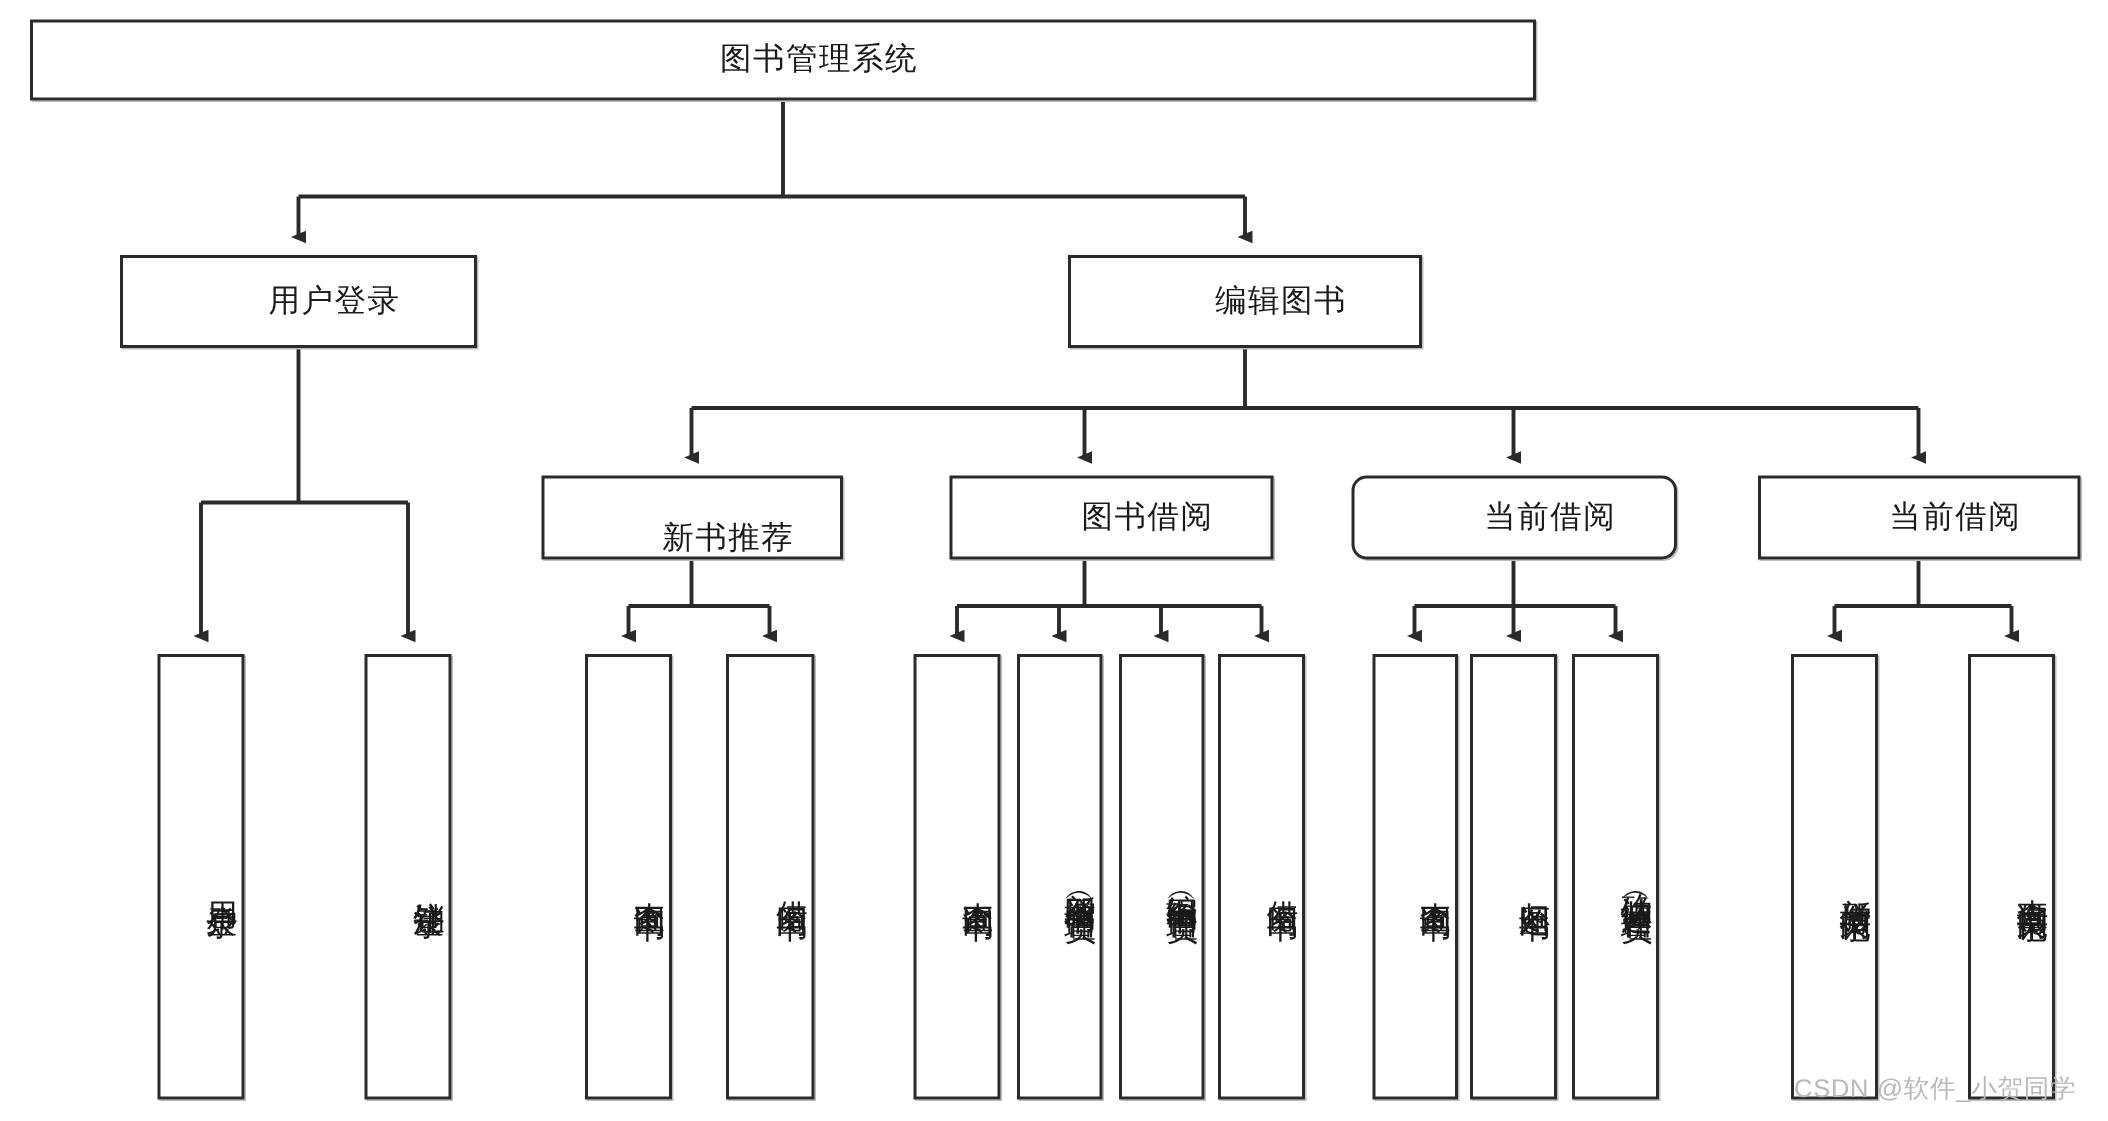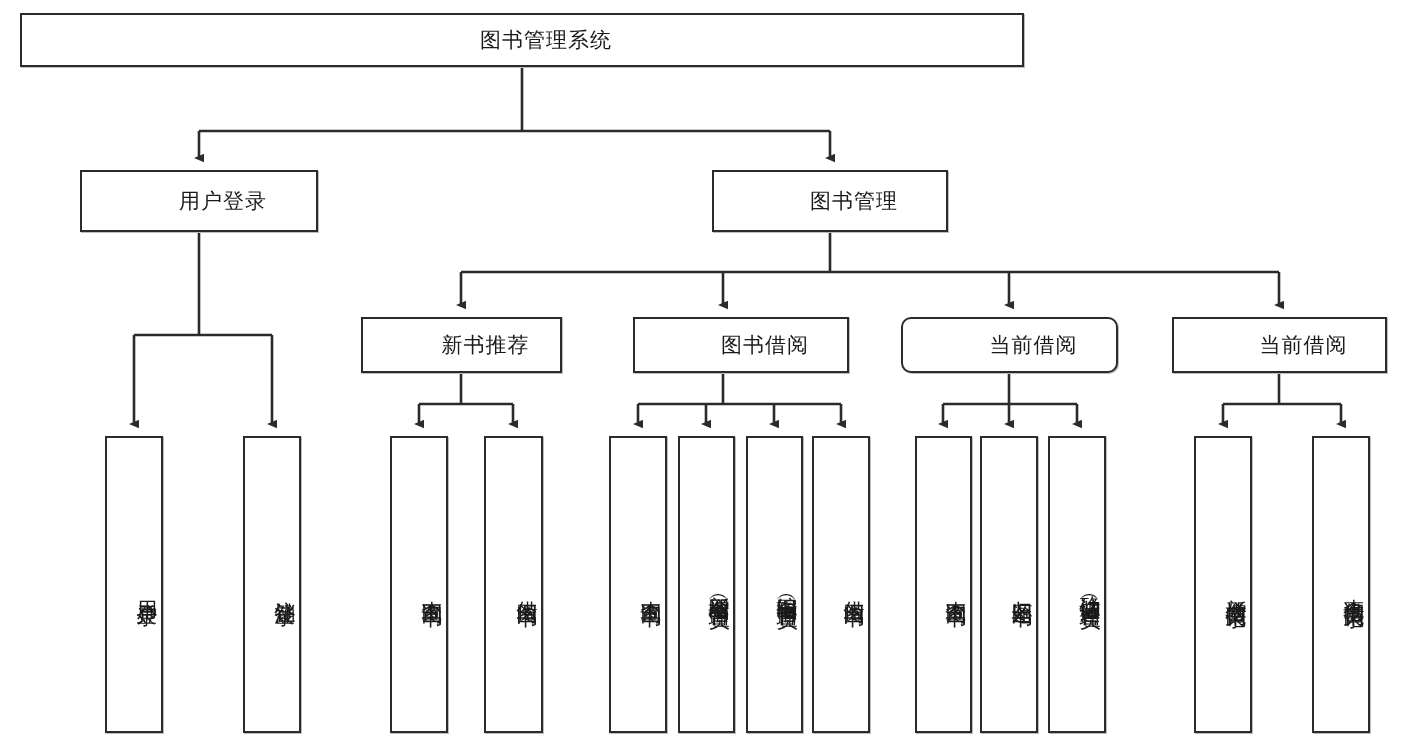--- a/index.html
+++ b/index.html
@@ -123,23 +123,23 @@
   </svg>
 
   <div id="nodes">
       <div class="node horiz" style="left: 20px; top: 13px; width: 1004px; height: 54px;">
         <span class="lbl">图书管理系统</span>
       </div>
       <div class="node horiz" style="left: 80px; top: 170px; width: 238px; height: 62px;">
         <span class="lbl">用户登录</span>
       </div>
       <div class="node horiz" style="left: 712px; top: 170px; width: 236px; height: 62px;">
-        <span class="lbl">图书管理</span>
+        <span class="lbl">编辑图书</span>
       </div>
-      <div class="node horiz" style="left: 361px; top: 317px; width: 201px; height: 56px;">
+      <div class="node horiz" style="left: 361px; top: 317px; width: 201px; height: 56px; align-items: flex-end;">
         <span class="lbl">新书推荐</span>
       </div>
       <div class="node horiz" style="left: 633px; top: 317px; width: 216px; height: 56px;">
         <span class="lbl">图书借阅</span>
       </div>
       <div class="node horiz" style="left: 901px; top: 317px; width: 217px; height: 56px; border-radius: 10px;">
         <span class="lbl">当前借阅</span>
       </div>
       <div class="node horiz" style="left: 1172px; top: 317px; width: 215px; height: 56px;">
         <span class="lbl">当前借阅</span>
@@ -178,14 +178,15 @@
         <span class="lbl">确认归还（管理员）</span>
       </div>
       <div class="node vert" style="left: 1194px; top: 436px; width: 58px; height: 297px;">
         <span class="lbl">新增借阅记录</span>
       </div>
       <div class="node vert" style="left: 1312px; top: 436px; width: 58px; height: 297px;">
         <span class="lbl">查询借阅记录</span>
       </div>
     </div>
 
+  <div class="watermark" style="left: 1196px; top: 714px;">CSDN @软件_小贺同学</div>
 
 </div>
 
 </body></html>

